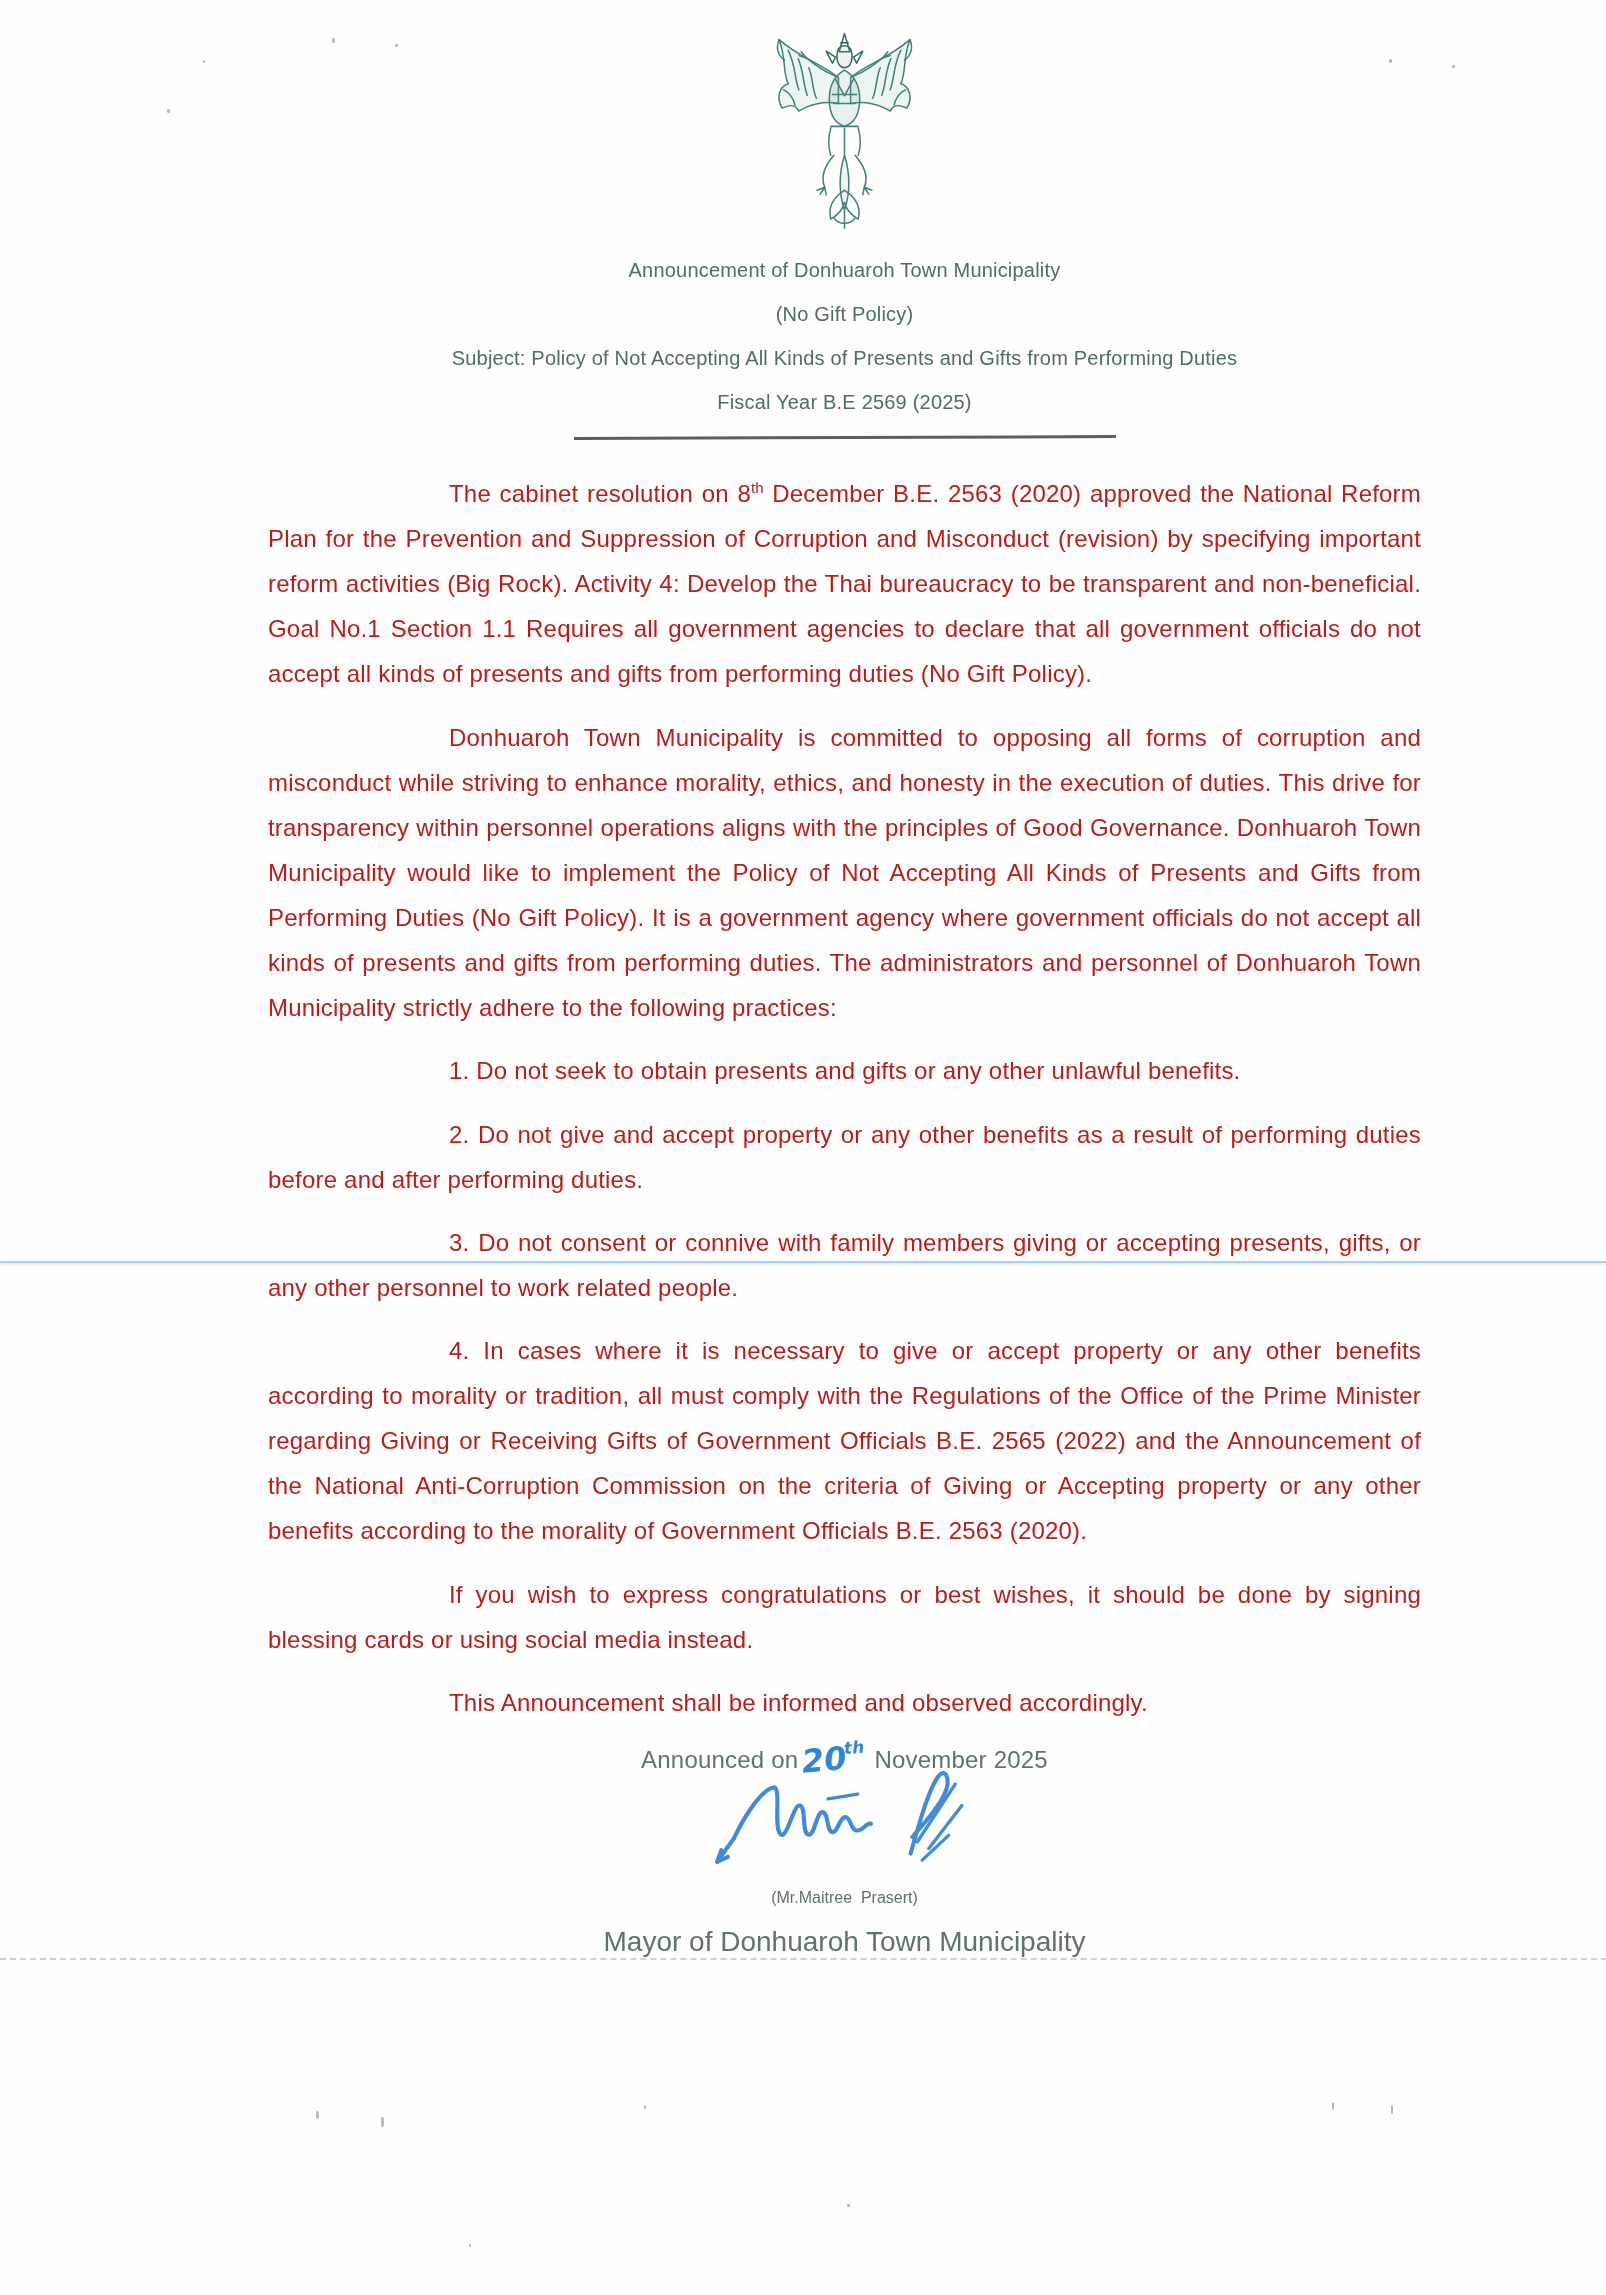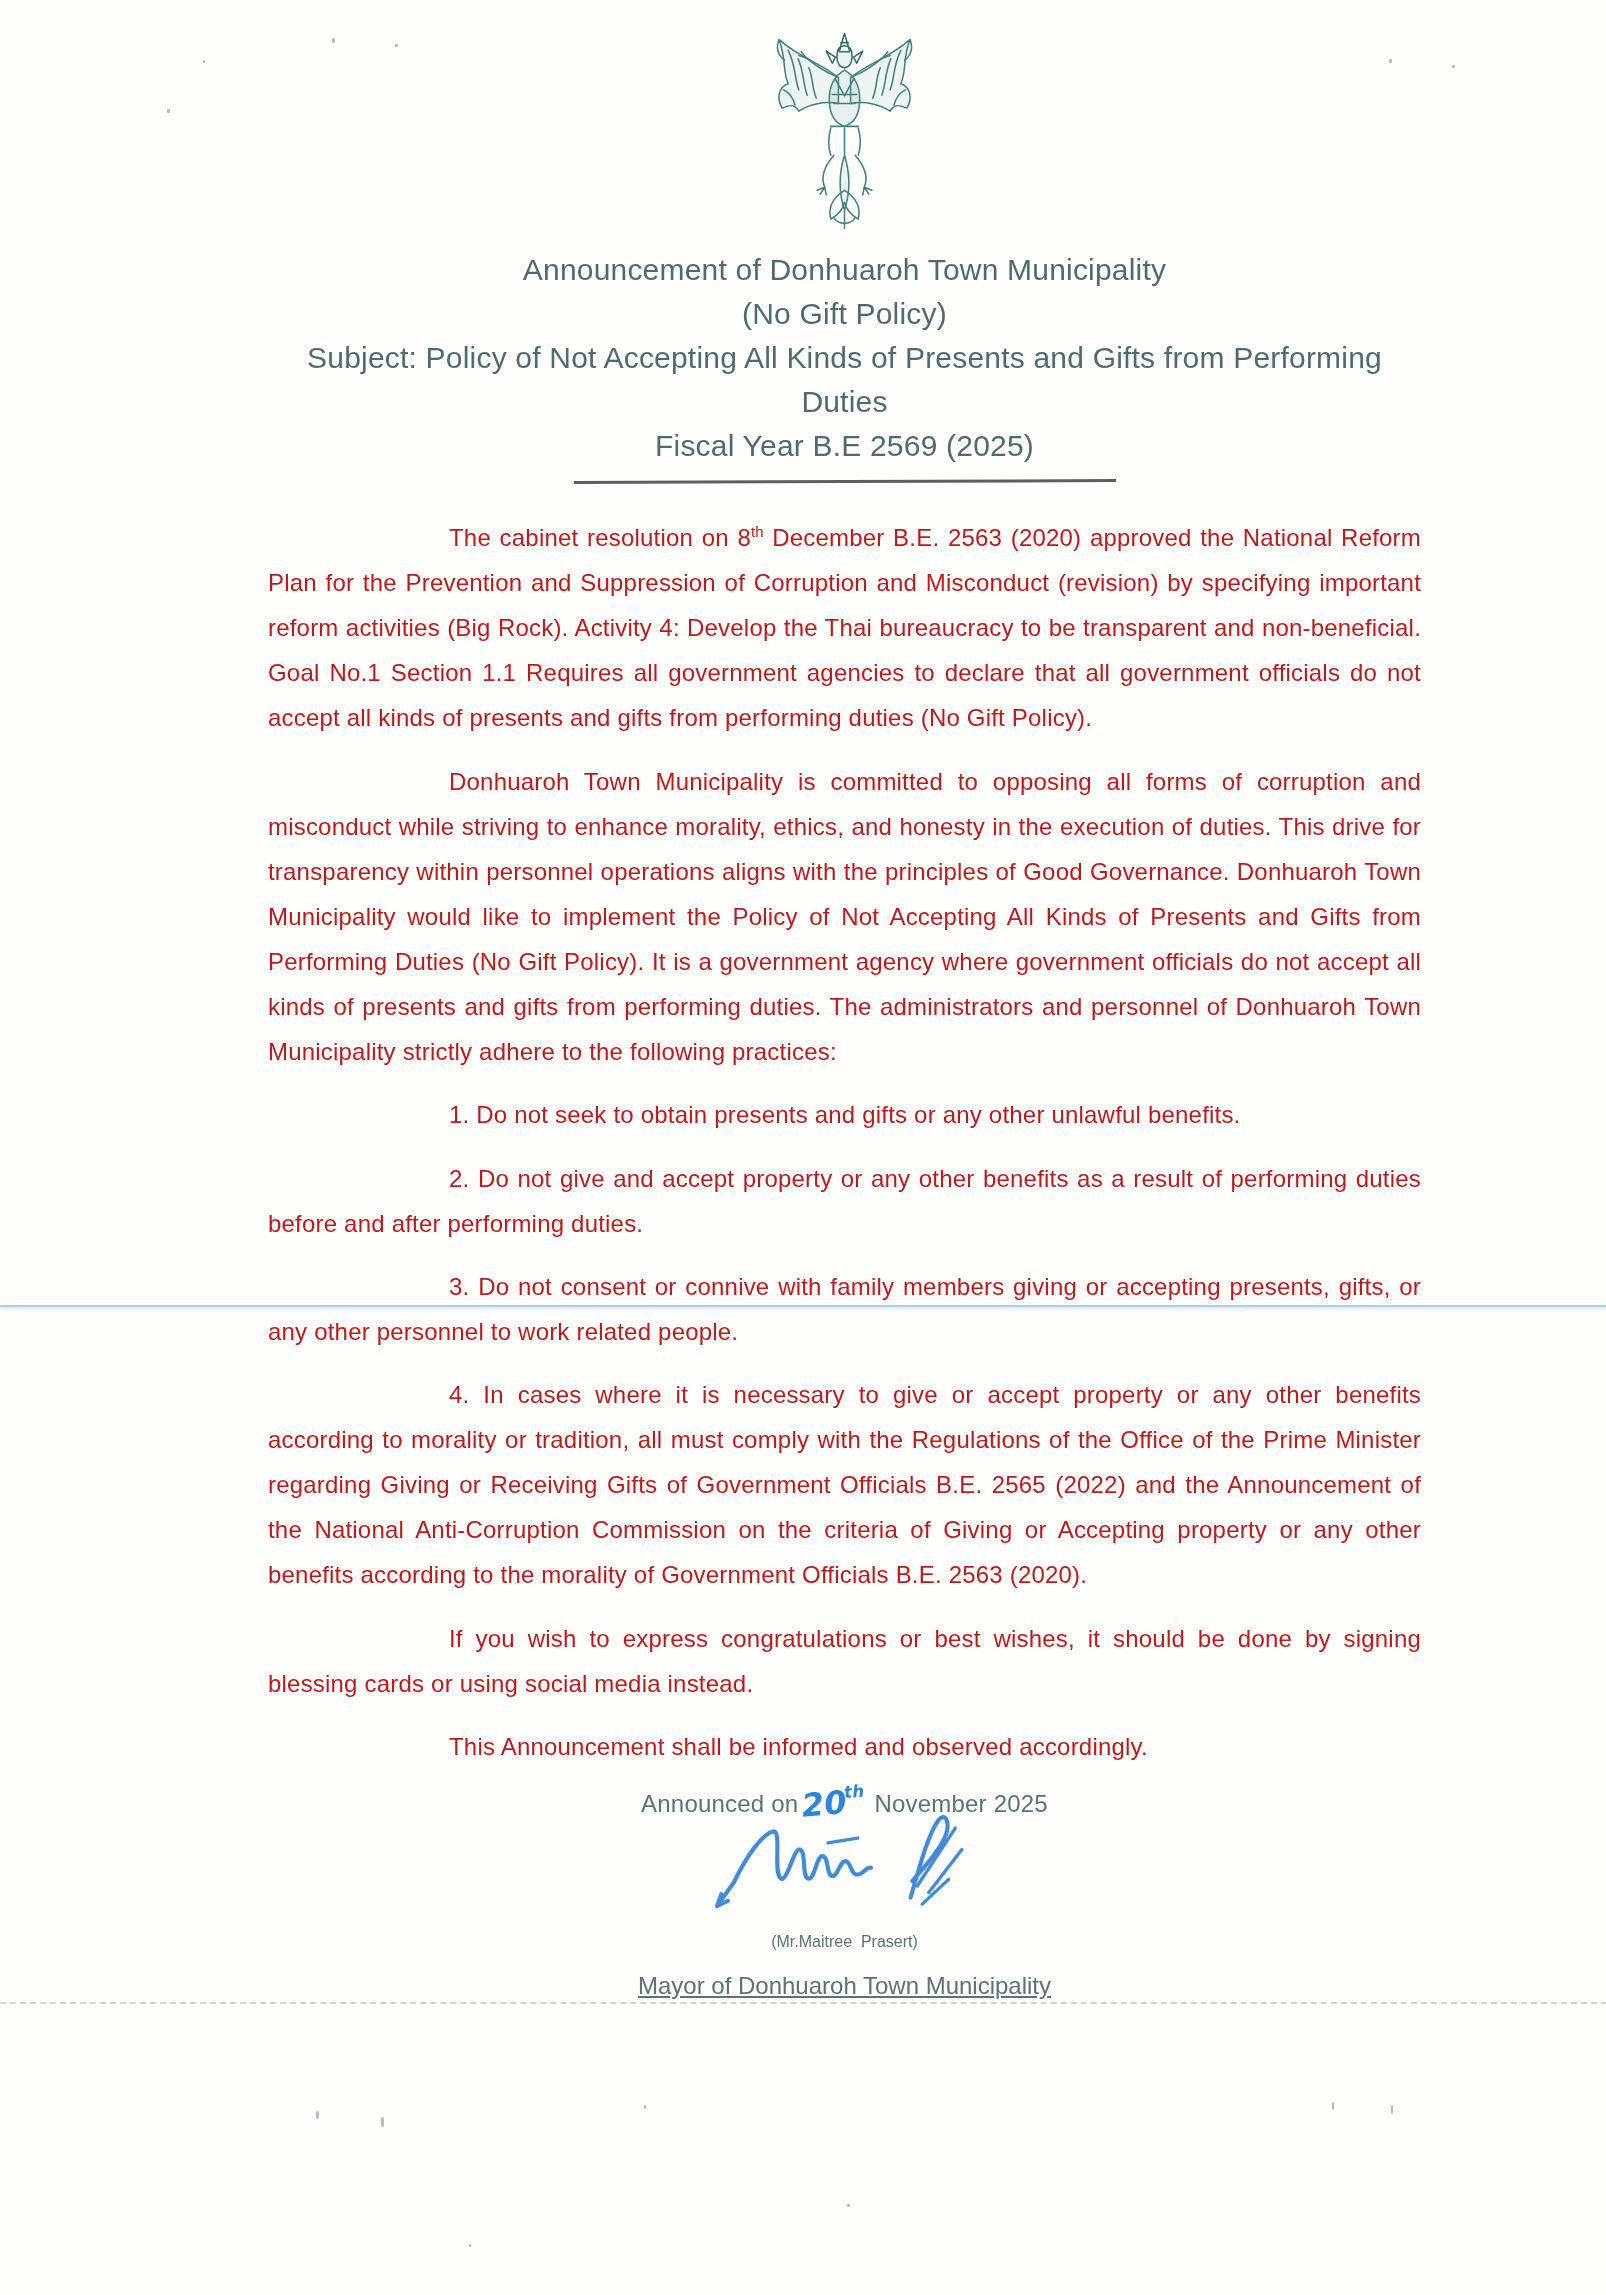--- a/index.html
+++ b/index.html
@@ -3,21 +3,21 @@
 <meta charset="utf-8">
 <style>
   html,body{margin:0;padding:0;background:#ffffff;}
   .sheet{
     position:relative;width:1607px;height:2295px;background:#fefefd;
     font-family:"Liberation Sans",sans-serif;overflow:hidden;
   }
   .content{position:absolute;left:268px;right:186px;top:0;}
   .emblem{display:block;margin:28.5px auto 0;width:197px;height:213px;}
   .header{text-align:center;color:#4f6c6b;margin-top:6.7px;}
-  .h-line{font-size:30px;line-height:44px;letter-spacing:0.2px;}
+  .h-line{font-size:20px;line-height:44px;letter-spacing:0.2px;}
   .rule{width:542px;height:2.5px;background:#5a6060;margin:11.7px auto 0;transform:rotate(-.2deg);}
   .para{
     font-size:24px;line-height:45px;color:#b91c1c;text-align:justify;
     text-indent:181px;margin:18.4px 0 0;letter-spacing:0.2px;
   }
   .p-first{margin-top:27px;}
   sup.ordinal{font-size:15px;letter-spacing:0;}
   .li{position:relative;}
   .artifact-blue{
     position:absolute;left:-268px;top:41px;width:1607px;height:2.5px;
@@ -26,21 +26,21 @@
   .footer{text-align:center;color:#5d7271;margin-top:10px;}
   .date-line{font-size:24px;line-height:45px;letter-spacing:0.2px;position:relative;z-index:1;}
   .hand{
     color:#2f86d8;font-size:32px;font-weight:bold;font-style:italic;
     font-family:"DejaVu Sans",sans-serif;display:inline-block;
     transform:rotate(-5deg);margin:0 0.8px 0 3.3px;position:relative;top:1.7px;
   }
   .hand-sup{font-size:16.7px;position:relative;top:-15px;left:-1.7px;}
   .signature{display:block;margin:-30px auto 0;width:281px;height:126px;position:relative;z-index:2;}
   .sig-name{font-size:16px;line-height:44px;white-space:pre-wrap;margin-top:-5px;}
-  .sig-title{font-size:24px;line-height:44px;position:relative;text-decoration:underline;}
+  .sig-title{font-size:28px;line-height:44px;position:relative;}
   .artifact-dash{
     position:absolute;left:-268px;top:38px;width:1607px;height:0;
     border-top:2.5px dashed rgba(120,132,132,.35);
   }
   .speck{position:absolute;background:rgba(95,105,105,.45);border-radius:40%;}
 </style>
 </head>
 <body>
 
 <div class="sheet">

